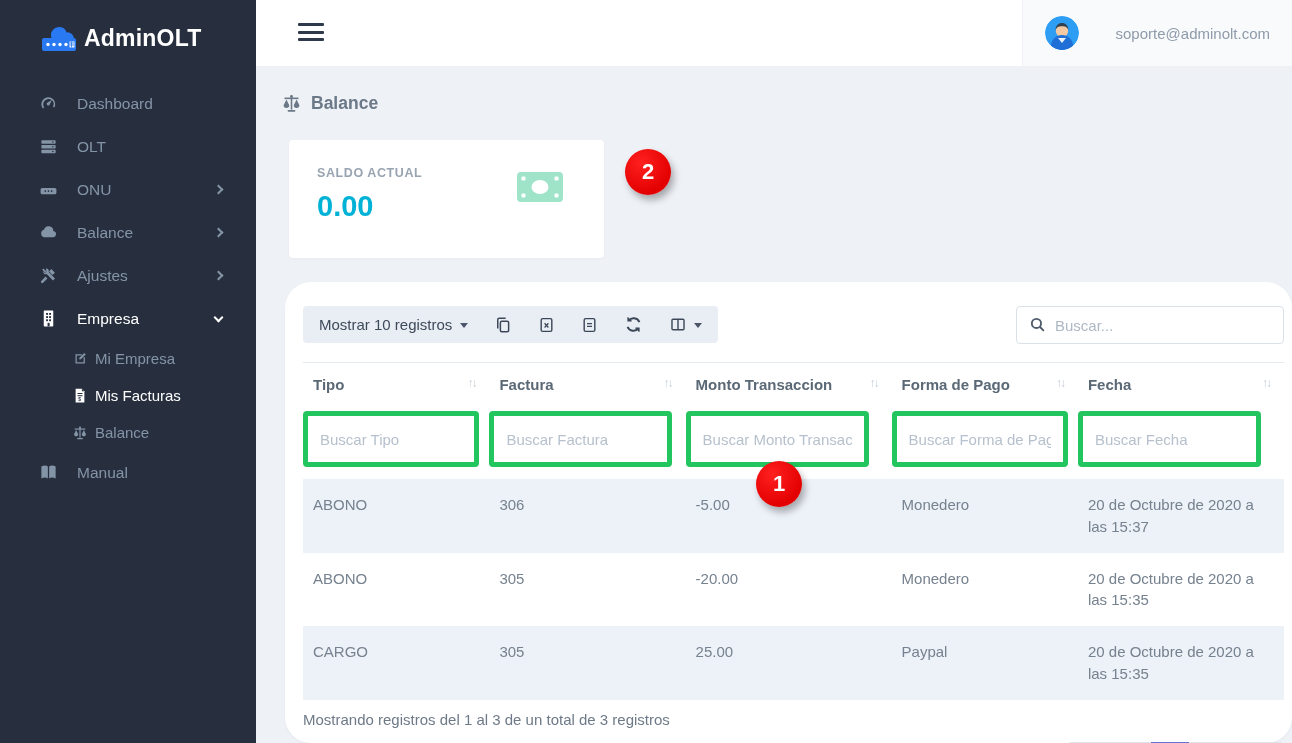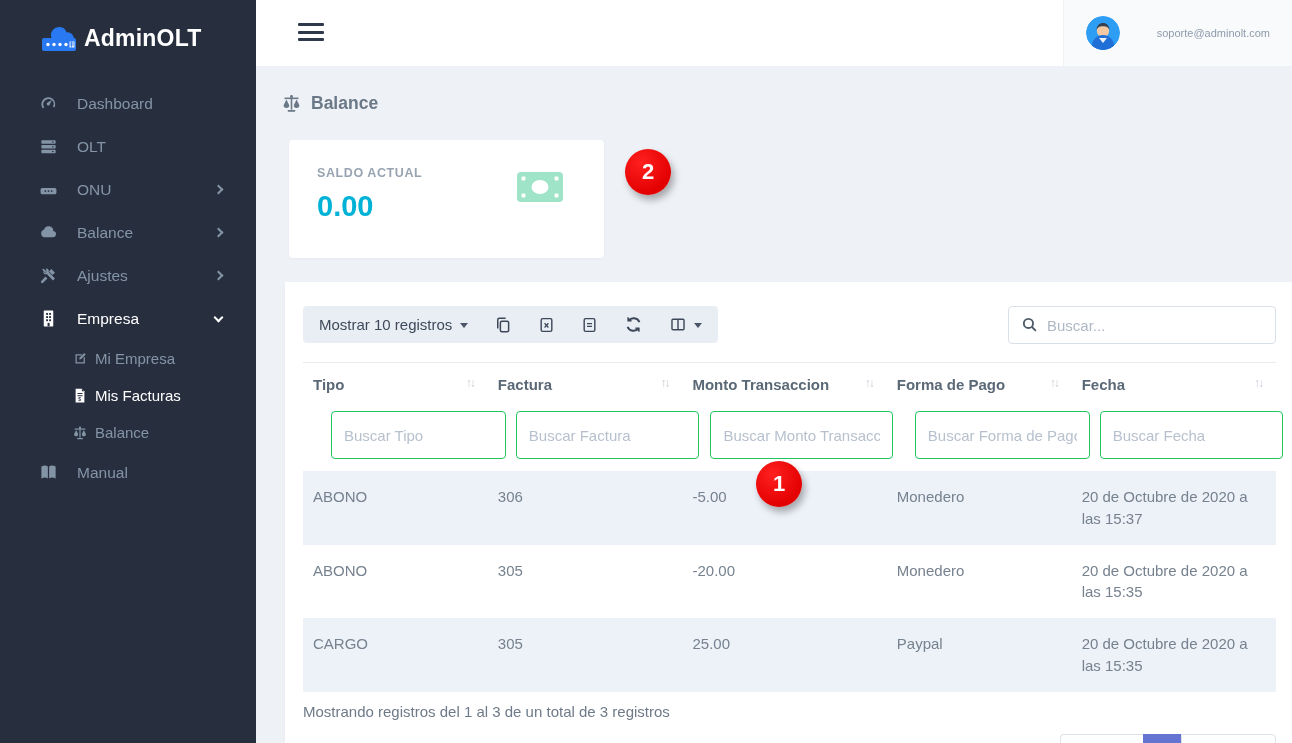--- a/index.html
+++ b/index.html
@@ -23,54 +23,54 @@
   .subnav-item { display:flex; align-items:center; height:37px; padding-left:72px; color:#8494a7; font-size:15px; cursor:pointer; }
   .subnav-item .sico { width:16px; height:16px; margin-right:7px; display:flex; align-items:center; justify-content:center; flex:none; }
   .subnav-item.active { color:#ffffff; }
   svg { display:block; }
 
   
   .topbar { position:absolute; left:256px; top:0; right:0; height:66px; background:#ffffff; z-index:4; }
   .burger { position:absolute; left:42px; top:23px; width:26px; cursor:pointer; }
   .burger div { height:3px; background:#2e3a4b; border-radius:1px; margin-bottom:4.5px; }
   .userbox { position:absolute; right:0; top:0; height:66px; display:flex; align-items:center; gap:13px; padding:0 22px 0 22px; background:#f9fafc; border-left:1px solid #f0f2f6; }
-  .user-email { color:#8e9baa; font-size:11px;margin-left:24px; }
+  .user-email { color:#8e9baa; font-size:15px;margin-left:24px; }
   .avatar { width:34px; height:34px; border-radius:50%; overflow:hidden; flex:none; cursor:pointer; }
 
   
   .page { position:absolute; left:256px; top:66px; right:0; bottom:0; background:#eef1f6; }
   .page-title { position:absolute; left:25px; top:27px; display:flex; align-items:center; gap:9px; color:#6b7887; font-size:17.5px; font-weight:bold; }
 
   .saldo-card { position:absolute; left:33px; top:74px; width:315px; height:118px; background:#ffffff; border-radius:4px; box-shadow:0 1px 3px rgba(40,50,70,.04); padding:26px 28px; }
   .saldo-label { color:#98a4b1; font-size:12.5px; font-weight:bold; letter-spacing:.6px; }
   .saldo-value { margin-top:10px; font-size:29px; font-weight:bold; }
   .saldo-money { position:absolute; right:40px; top:30px; }
 
   .badge { position:absolute; width:46px; height:46px; border-radius:50%; background:radial-gradient(circle at 36% 30%, #ff2020 0%, #e30000 70%); color:#fff; font-size:22px; font-weight:bold; display:flex; align-items:center; justify-content:center; box-shadow:3px 5px 7px rgba(30,30,30,.35); z-index:9; }
   .badge-two { left:369px; top:83px; }
   .badge-one { left:500px; top:395px; }
 
   
-  .panel { position:absolute; left:29px; right:0; top:216px; bottom:0; background:#ffffff; box-shadow:0 1px 3px rgba(40,50,70,.04); padding:24px 16px 0 18px; }
+  .panel { position:absolute; left:29px; right:0; top:216px; bottom:0; background:#ffffff; box-shadow:0 1px 3px rgba(40,50,70,.04); padding:24px 8px 0 18px;border-radius:26px; }
   .dt-top { display:flex; justify-content:space-between; align-items:flex-start; }
   .dt-tools { display:flex; align-items:center; gap:26px; background:#e9eef4; border-radius:4px; padding:9px 16px; color:#3c4858; }
   .dt-length { display:flex; align-items:center; gap:8px; font-size:15px; color:#3e4a5a; cursor:pointer; }
   .caret { width:0; height:0; border-left:4px solid transparent; border-right:4px solid transparent; border-top:5px solid #4a5568; display:inline-block; margin-top:2px; }
   .tool-btn { display:flex; align-items:center; gap:7px; color:#3c4858; cursor:pointer; }
   .dt-search { position:relative; }
   .dt-search input { width:268px; height:38px; border:1px solid #d9e0e8; border-radius:4px; padding:0 10px 0 38px; font-size:15px; color:#5a6673; font-family:inherit; outline:none; }
   .dt-search input::placeholder { color:#aeb8c4; }
   .dt-search .mag { position:absolute; left:13px; top:10px; }
 
   table.dt { width:100%; border-collapse:collapse; margin-top:18px; table-layout:fixed; }
   col.c1{width:19%} col.c2{width:20%} col.c3{width:21%} col.c4{width:19%} col.c5{width:21%}
   .dt thead tr.hdr th { border-top:1px solid #e6ebf0; padding:13px 10px 12px 10px; text-align:left; font-size:15px; font-weight:bold; color:#5b6977; cursor:pointer; }
   .sorter { float:right; font-size:12px; color:#c6cfd9; letter-spacing:-2px; padding-right:4px; }
   .dt thead tr.flt td { padding:6px 10px 12px 0; }
-  .dt thead tr.flt input { width:100%; max-width:183px; height:48px; border:1px solid #22c55e; border-radius:4px; padding:0 12px; font-size:15px; color:#5a6673; font-family:inherit; outline:none;margin-left:28px; }
+  .dt thead tr.flt input { width:100%; max-width:183px; height:56px; border:5px solid #22c55e; border-radius:4px; padding:0 12px; font-size:15px; color:#5a6673; font-family:inherit; outline:none; }
   .dt thead tr.flt input::placeholder { color:#b7c1cd; }
   .dt tbody td { padding:15px 12px 15px 10px; font-size:15px; color:#76828f; vertical-align:top; line-height:1.45; }
   .dt tbody tr:nth-child(odd) { background:#edf1f8; }
   .dt tbody tr { height:58px; }
 
   .dt-info { margin-top:11px; color:#6e7a88; font-size:15px; }
   .dt-paginate { display:flex; justify-content:flex-end; margin-top:14px; padding-right:0; }
   .pg { display:flex; }
   .pg a { display:flex; align-items:center; justify-content:center; height:36px; padding:0 15px; border:1px solid #dee3e9; border-right:none; background:#fff; color:#78838f; font-size:15px; text-decoration:none; cursor:pointer; }
   .pg a:first-child { border-radius:4px 0 0 4px; }

